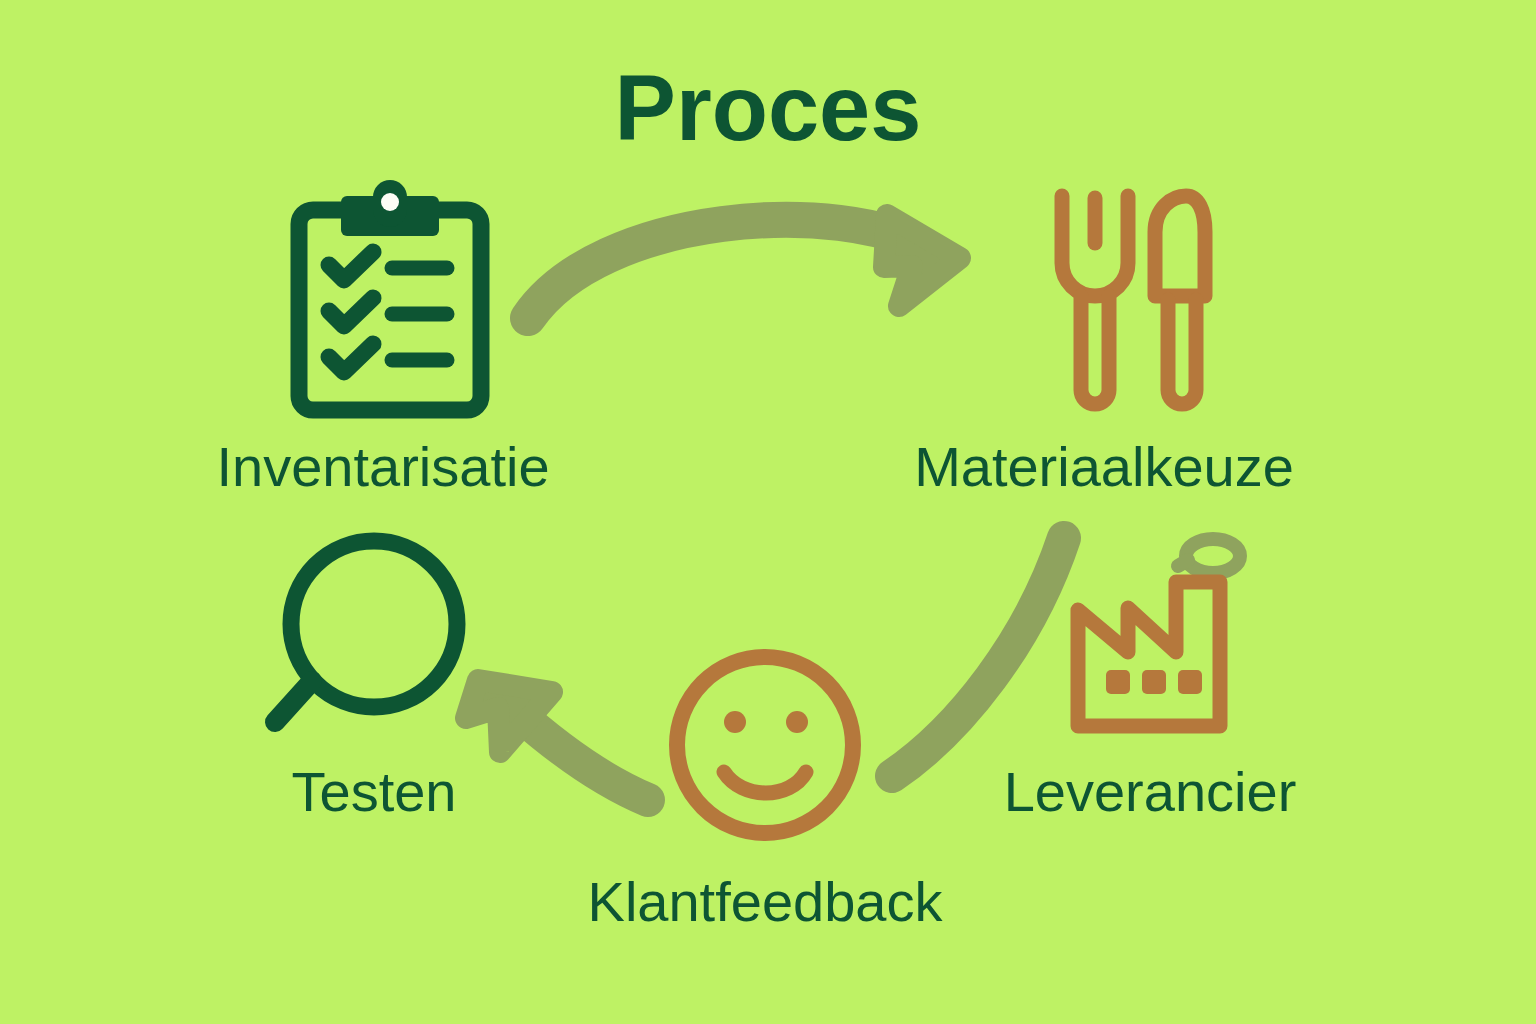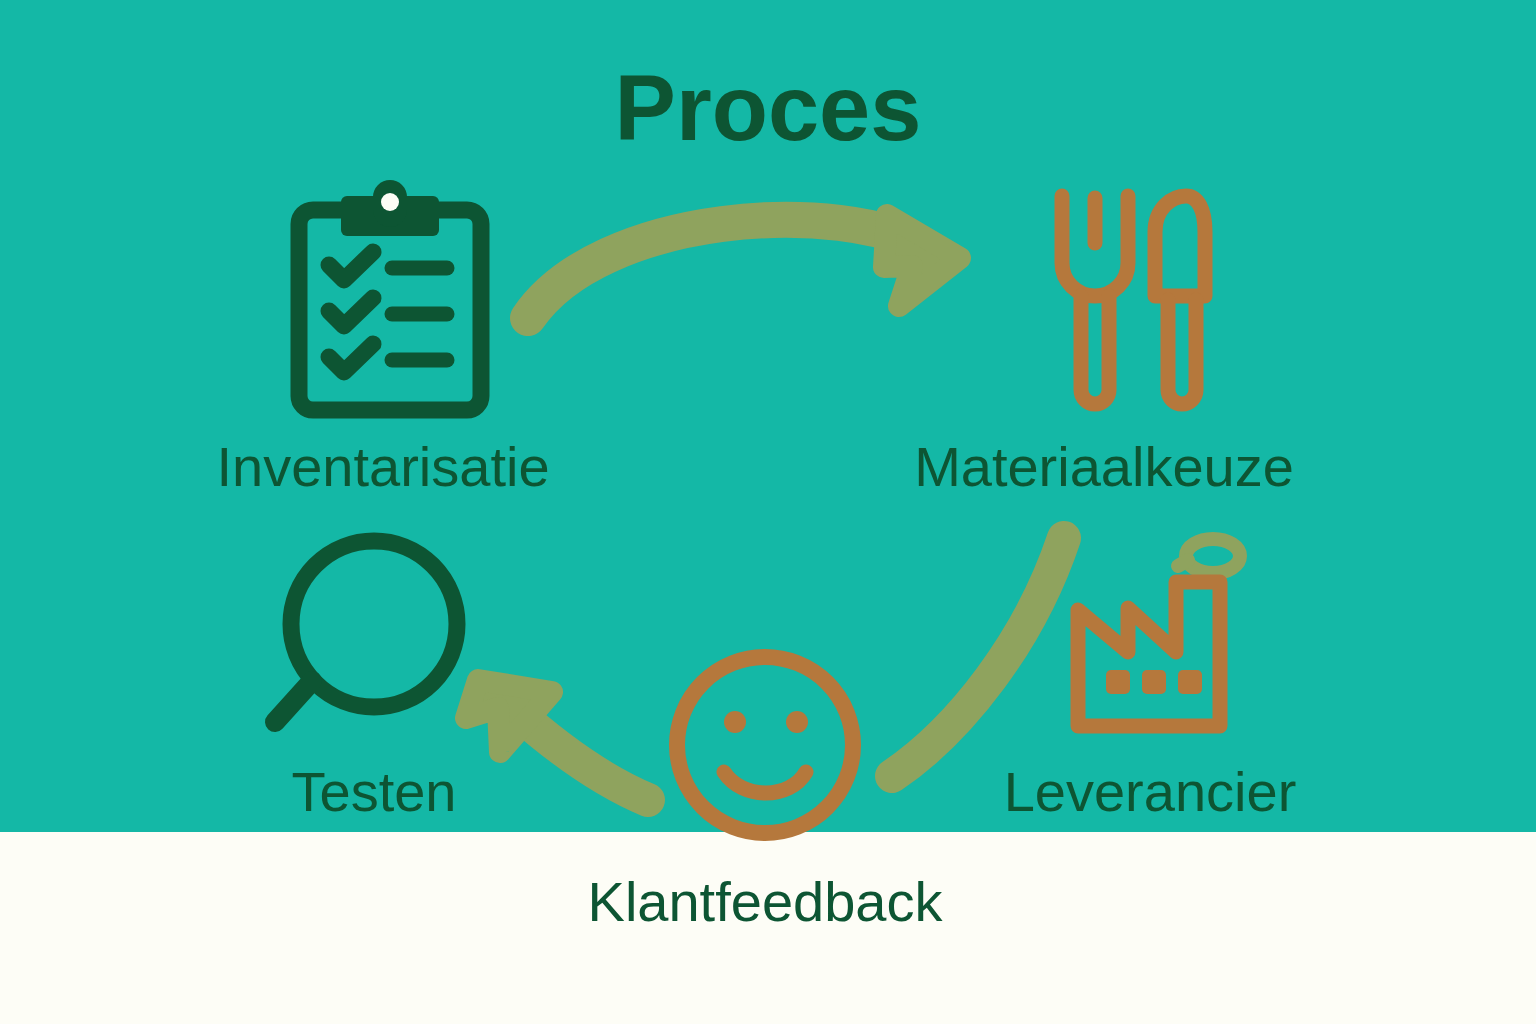--- a/index.html
+++ b/index.html
@@ -10,22 +10,22 @@
   body {
     width: 1536px;
     height: 1024px;
     background: #fdfdf6;
     font-family: "Liberation Sans", sans-serif;
     overflow: hidden;
   }
   #stage {
     position: relative;
     width: 1536px;
-    height: 832px;
-    background: #14b8a6;
+    height: 1024px;
+    background: #bef264;
   }
   #diagram-svg {
     position: absolute;
     top: 0;
     left: 0;
     width: 1536px;
     height: 1024px;
     display: block;
   }
   .title-text {

